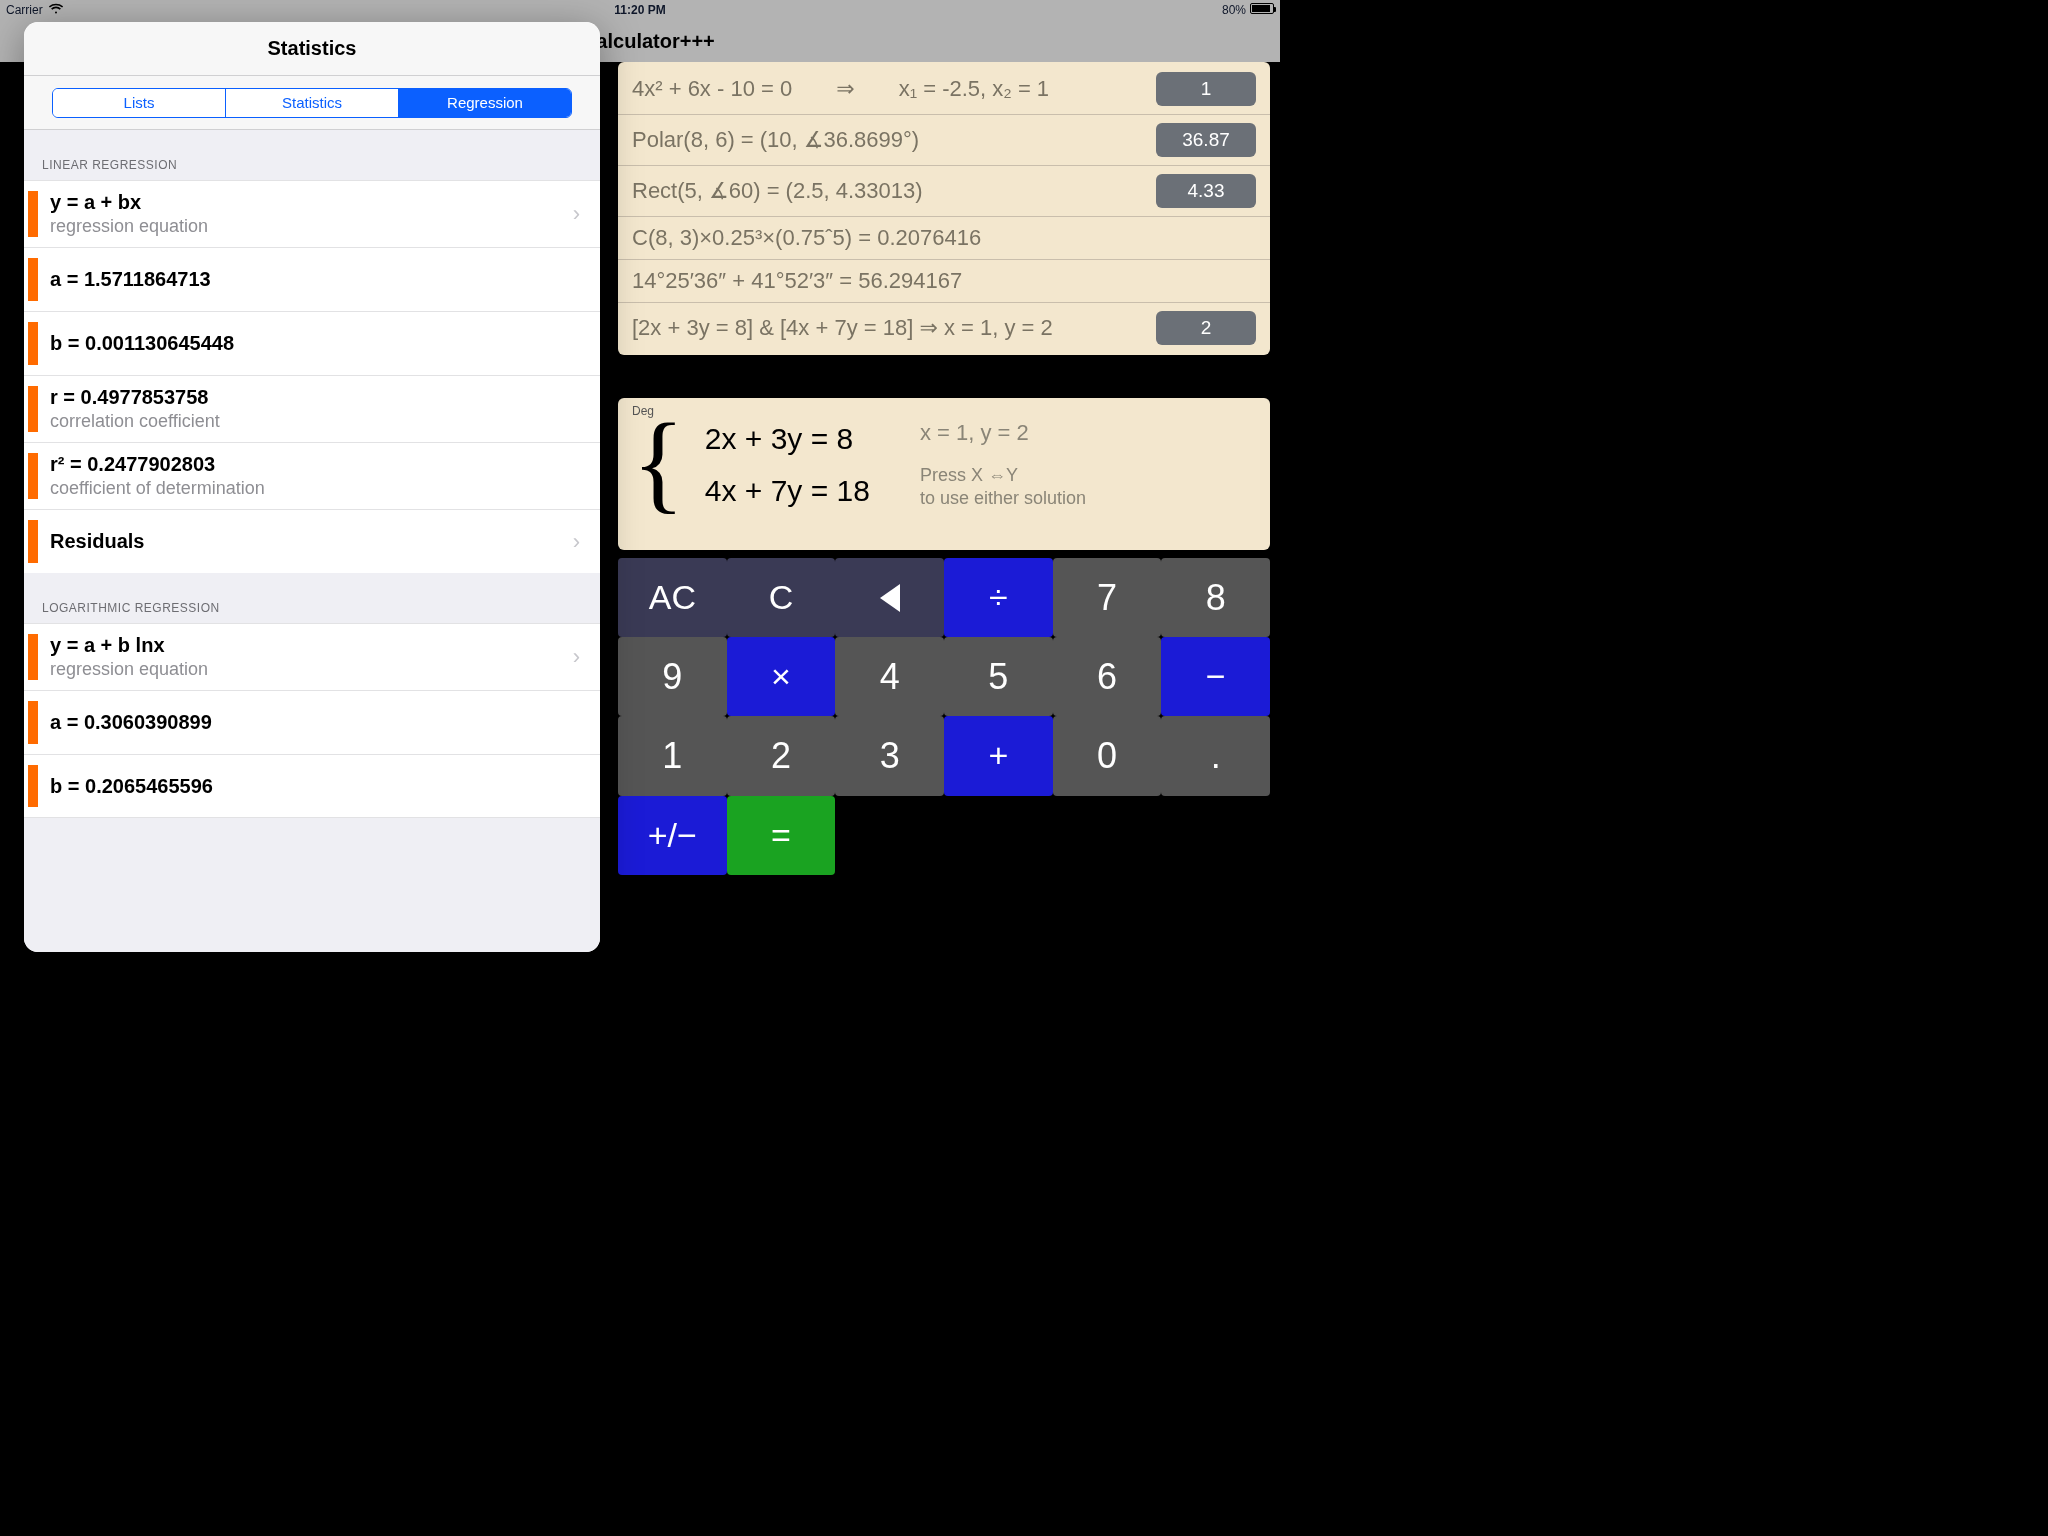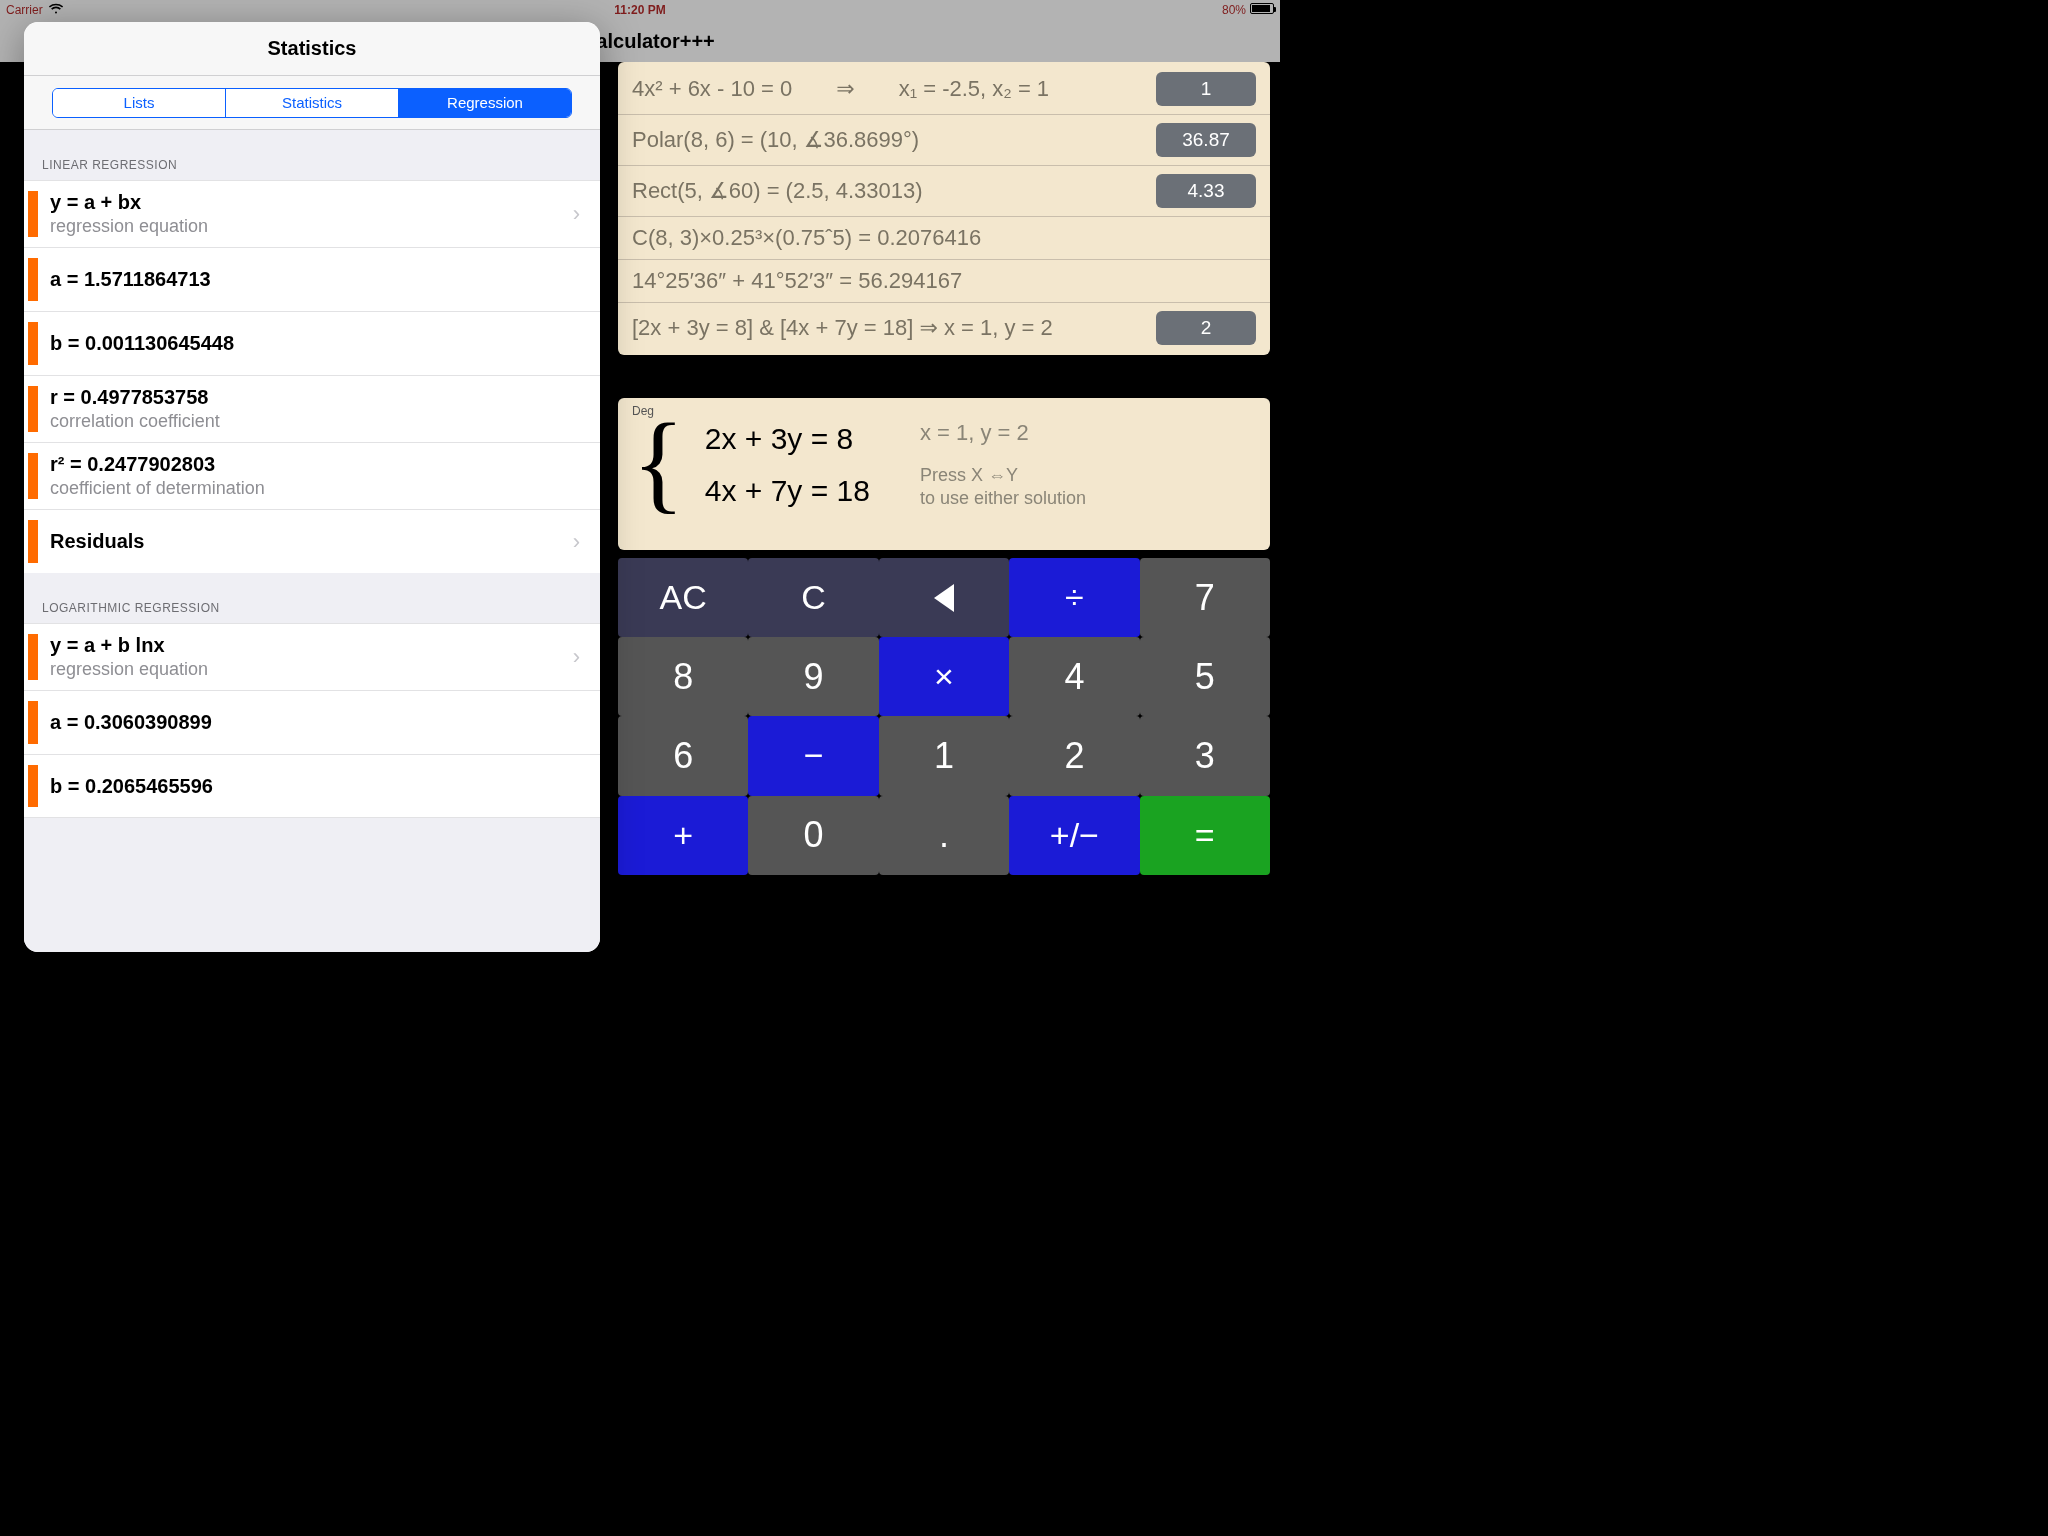--- a/index.html
+++ b/index.html
@@ -12,21 +12,21 @@
     position: relative;
     overflow: hidden;
   }
 
   
   .statusbar {
     position: absolute; top: 0; left: 0; right: 0;
     height: 20px;
     background: #b3b3b3;
     display: flex; align-items: center;
-    font-size: 12px; color: #7f1d1d;
+    font-size: 12px; color: #0f172a;
     padding: 0 6px;
   }
   .statusbar .sb-left { flex: 1; display: flex; align-items: center; gap: 6px; }
   .statusbar .sb-center { position: absolute; left: 50%; transform: translateX(-50%); font-weight: 600;}
   .statusbar .sb-right { display: flex; align-items: flex-start; gap: 4px; }
   .battery { display:inline-block; width:24px; height:11px; border:1px solid #000; border-radius:2px; position:relative;}
   .battery::after { content:""; position:absolute; right:-3px; top:3px; width:2px; height:5px; background:#000; border-radius:0 1px 1px 0;}
   .battery .fill { position:absolute; left:1px; top:1px; bottom:1px; width:80%; background:#000;}
 
   
@@ -94,21 +94,21 @@
   .eqs { display: flex; flex-direction: column; gap: 18px; font-size: 30px; color: #000; }
   .solvcol { display:flex; flex-direction:column; gap:18px; margin-left:30px;}
   .soln { font-size: 22px; color: #8a8577; }
   .hint { font-size: 18px; color: #8a8577; line-height:1.3;}
 
   
   .keypad {
     position: absolute;
     top: 558px; left: 618px; right: 10px; bottom: 6px;
     display: grid;
-    grid-template-columns: repeat(5, 1fr);
+    grid-template-columns: repeat(6, 1fr);
     grid-template-rows: repeat(5, 1fr);
     gap: 0;
     text-align: right;
   }
   .key {
     border-radius: 4px;
     display: flex; align-items: center; justify-content: center;
     font-size: 34px; color: #fff;
     user-select: none;
     cursor: pointer;

